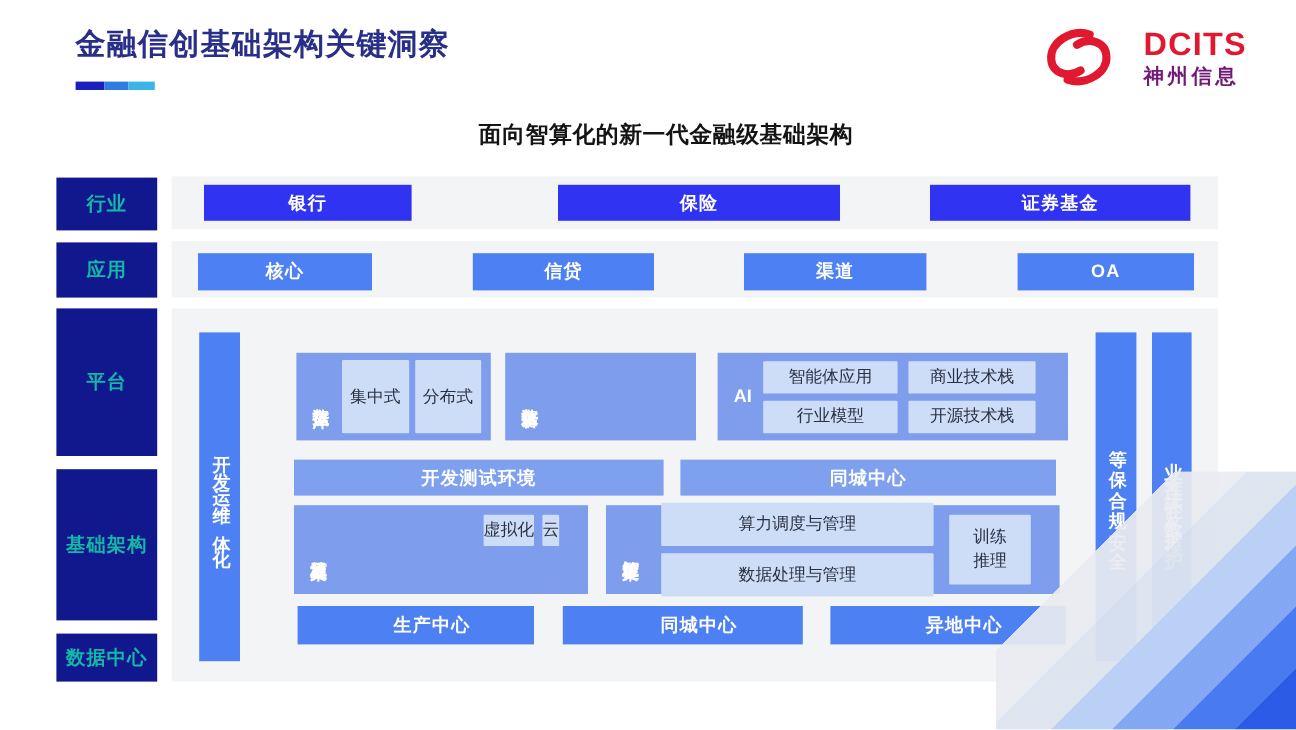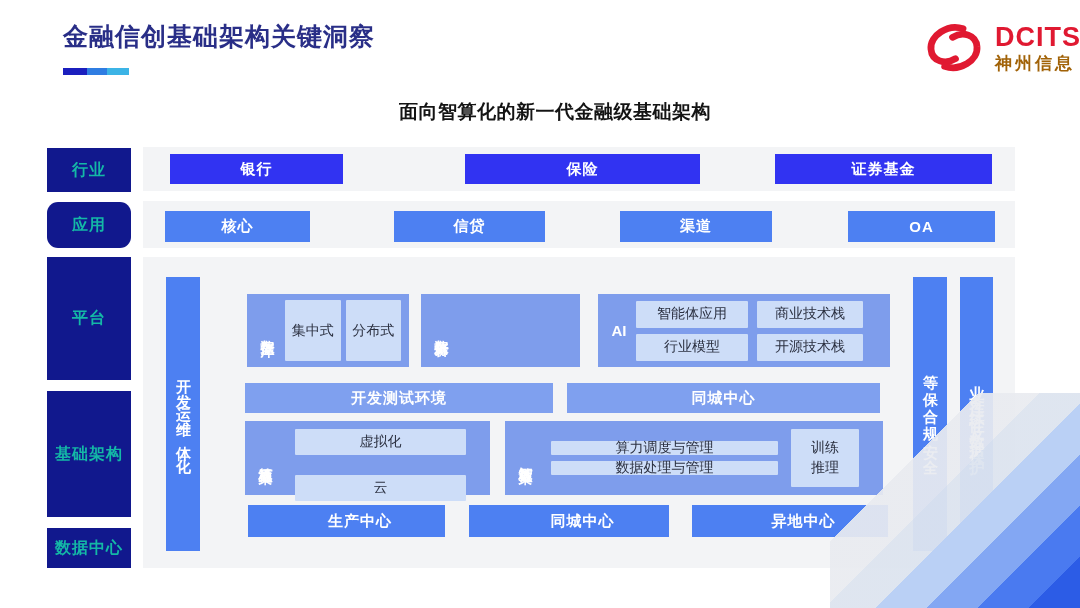--- a/index.html
+++ b/index.html
@@ -7,24 +7,24 @@
   .page{position:relative;width:1080px;height:608px;background:#fff;overflow:hidden;}
   .abs{position:absolute;box-sizing:border-box;}
 
   
   .title{left:63px;top:20px;font-size:25px;font-weight:bold;color:#292E87;letter-spacing:1px;}
   .underline{left:63px;top:68px;height:7px;display:flex;}
   .underline .seg{height:7px;display:block;}
   .seg.s1{width:24px;background:#1B1FBE;}
   .seg.s2{width:20px;background:#2F7DE2;}
   .seg.s3{width:22px;background:#3CB4E6;}
-  .logo{left:923px;top:20px;display:flex;align-items:center;gap:10px;}
+  .logo{left:868px;top:20px;display:flex;align-items:center;gap:23px;}
   .logo-text{display:flex;flex-direction:column;line-height:1.05;}
   .logo-brand{font-size:27px;font-weight:bold;color:#E01931;letter-spacing:1px;}
-  .logo-company{font-size:17px;font-weight:bold;color:#a16207;letter-spacing:3px;margin-top:3px;}
+  .logo-company{font-size:17px;font-weight:bold;color:#701a75;letter-spacing:3px;margin-top:3px;}
   .subtitle{left:260px;top:99px;width:590px;text-align:center;font-size:19px;font-weight:bold;color:#141414;letter-spacing:0.5px;}
 
   
   .lbl{left:47px;width:84px;background:#11188D;color:#14b8a6;font-weight:bold;font-size:16px;
        display:flex;align-items:center;justify-content:center;letter-spacing:1px;text-align:center;}
 
   
   .strip{left:143px;width:872px;background:#F3F4F6;}
 
   
@@ -44,25 +44,25 @@
   
   .group{background:#7E9DEC;display:flex;padding:6px 8px 6px 4px;}
   .glabel{width:34px;display:flex;align-items:center;justify-content:center;}
   .glabel .vtext{font-size:14px;letter-spacing:1px;}
   .ailabel{width:34px;display:flex;align-items:center;justify-content:center;color:#fff;font-weight:bold;font-size:15px;}
   .gcol{flex:1;display:flex;flex-direction:row;gap:5px;justify-content:center;}
   .gbox{background:#CDDDF8;color:#2B3040;font-size:14px;display:flex;align-items:center;justify-content:center;flex:1;border-radius:1px;}
   .ai-grid{display:grid;grid-template-columns:112px 106px;gap:6px 9px;align-content:center;}
   .ai-grid .gbox{height:27px;flex:none;}
   .fw-mid{width:227px;display:flex;flex-direction:column;gap:6px;justify-content:center;margin-left:8px;}
-  .fw-mid .gbox{height:14px;flex:none;}
+  .fw-mid .gbox{height:36px;flex:none;}
   .trainbox{width:68px;height:58px;margin-left:13px;align-self:center;background:#CDDDF8;color:#2B3040;
             font-size:14px;display:flex;align-items:center;justify-content:center;text-align:center;
             white-space:pre-line;line-height:1.4;border-radius:1px;}
-  .fwg-col{flex:1;display:flex;flex-direction:column;gap:20px;justify-content:flex-start;padding:2px 16px 2px 12px;}
+  .fwg-col{flex:1;display:flex;gap:7px;justify-content:flex-end;padding:2px 16px 2px 12px;}
   .fwg-col .gbox{height:26px;flex:none;}
 
   
   .corner{right:0;bottom:0;width:250px;height:215px;z-index:6;pointer-events:none;
     background:linear-gradient(135deg,
       rgba(255,255,255,0) 0 32%,
       rgba(233,235,240,0.92) 32% 45%,
       rgba(221,228,239,0.95) 45% 56%,
       #BAD0F5 56% 67%,
       #83A7F3 67% 78%,
@@ -90,21 +90,21 @@
     </svg>
     <div class="logo-text">
       <div class="logo-brand">DCITS</div>
       <div class="logo-company">神州信息</div>
     </div>
   </div>
 
   <div class="abs subtitle">面向智算化的新一代金融级基础架构</div>
 
   <div class="abs lbl" style="top:148px;height:44px;">行业</div>
-  <div class="abs lbl" style="top:202px;height:46px;border-radius:11px;">应用</div>
+  <div class="abs lbl" style="top:202px;height:46px;">应用</div>
   <div class="abs lbl" style="top:257px;height:123px;">平台</div>
   <div class="abs lbl" style="top:391px;height:126px;">基础架构</div>
   <div class="abs lbl" style="top:528px;height:40px;">数据中心</div>
 
   <div class="abs strip" style="top:147px;height:44px;"></div>
   <div class="abs strip" style="top:201px;height:47px;"></div>
   <div class="abs strip" style="top:257px;height:311px;"></div>
 
   <div class="abs cell b1" style="left:170px;top:154px;width:173px;height:30px;">银行</div>
   <div class="abs cell b1" style="left:465px;top:154px;width:235px;height:30px;">保险</div>

